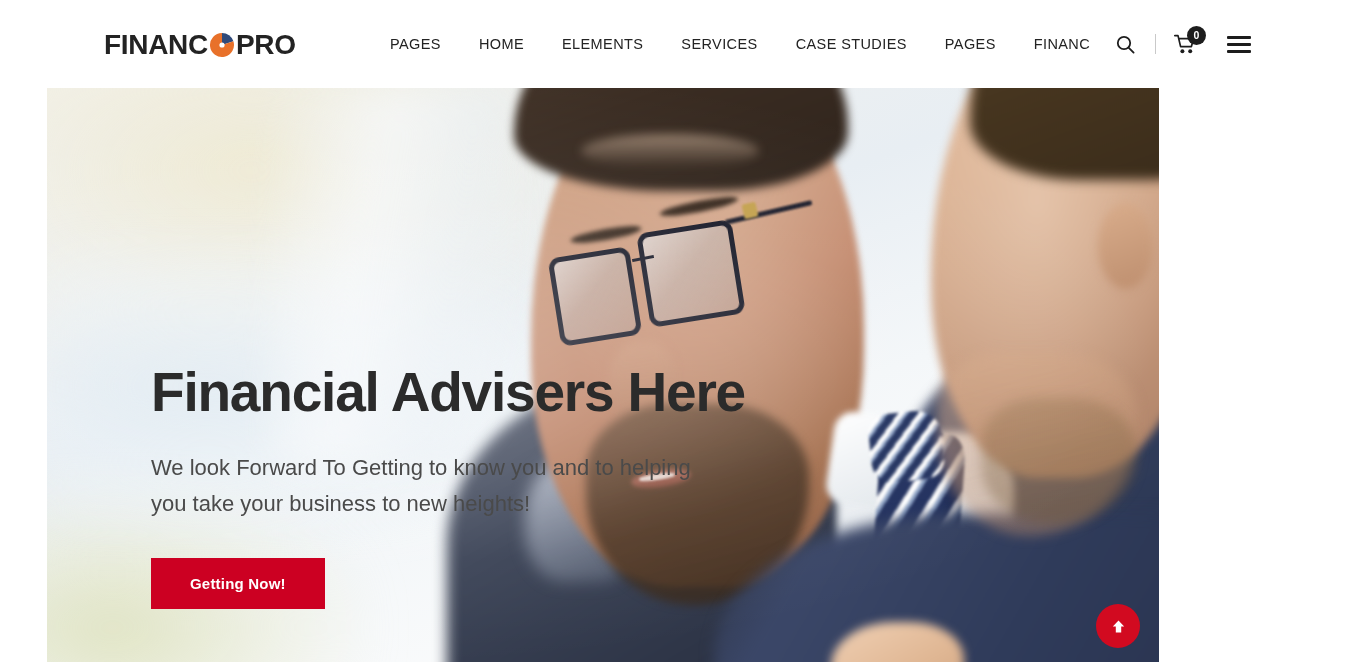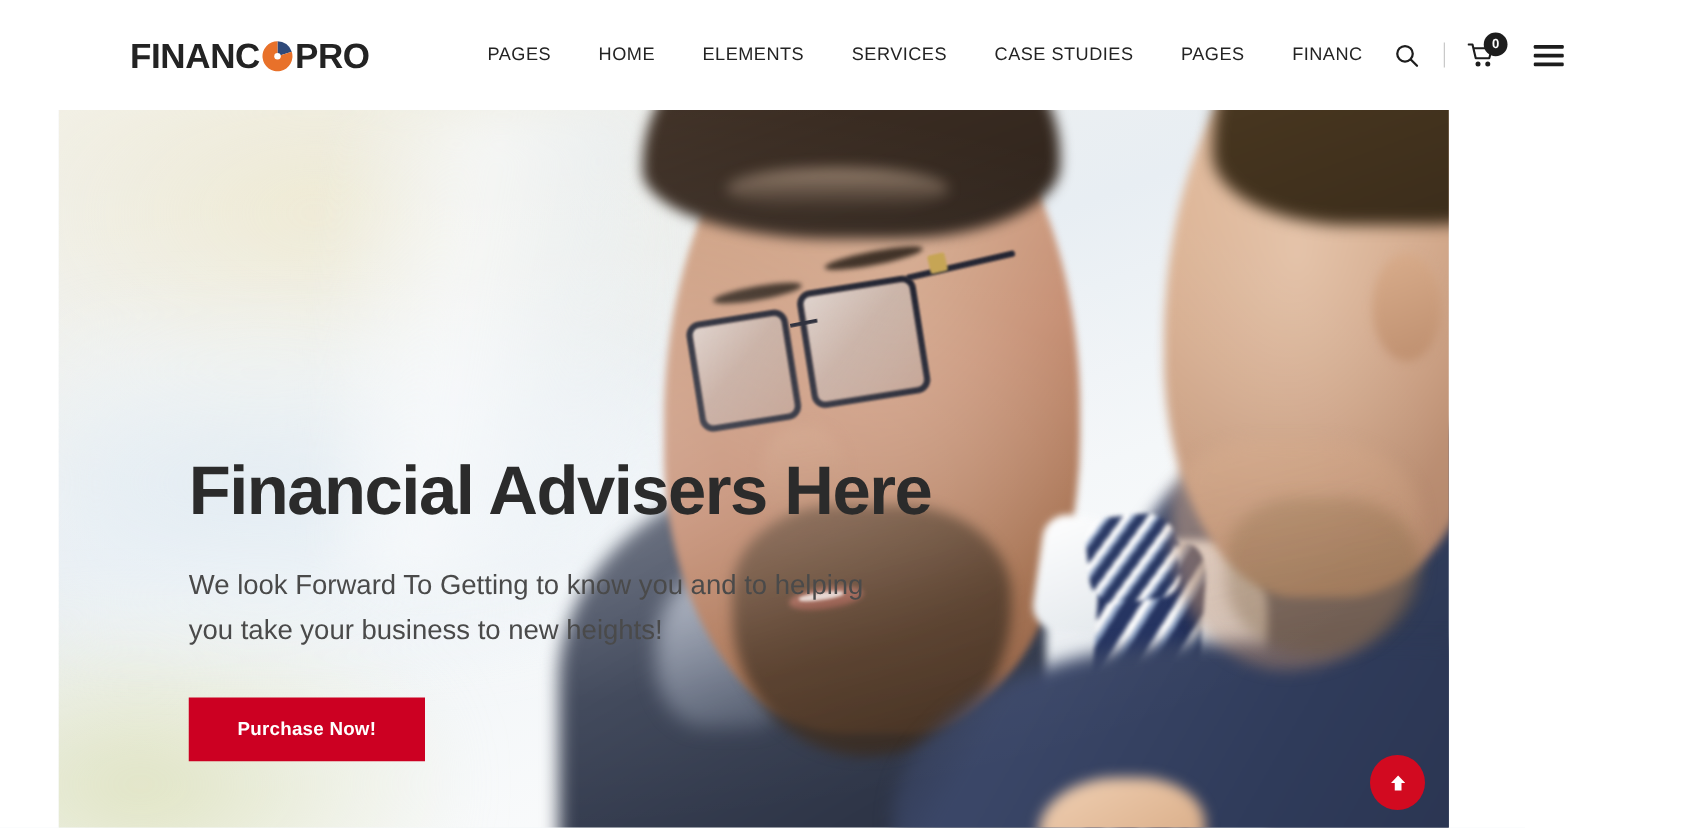--- a/index.html
+++ b/index.html
@@ -448,21 +448,21 @@
     <div class="m2-hair"></div>
     <div class="m2-ear"></div>
     <div class="hand"></div>
 
     <div class="vignette"></div>
   </div>
 
   <div class="hero-content">
     <h1 class="hero-title">Financial Advisers Here</h1>
     <p class="hero-sub">We look Forward To Getting to know you and to helping you take your business to new heights!</p>
-    <button class="hero-btn">Purchase Now!</button>
+    <button class="hero-btn">Getting Now!</button>
   </div>
 
   <div class="scroll-top">
     <svg width="17" height="17" viewBox="0 0 17 17">
       <path d="M8.5 2.4 L14.2 8.4 H11.2 V14.4 H5.8 V8.4 H2.8 Z" fill="#ffffff"></path>
     </svg>
   </div>
 </div>
 
 </body></html>

